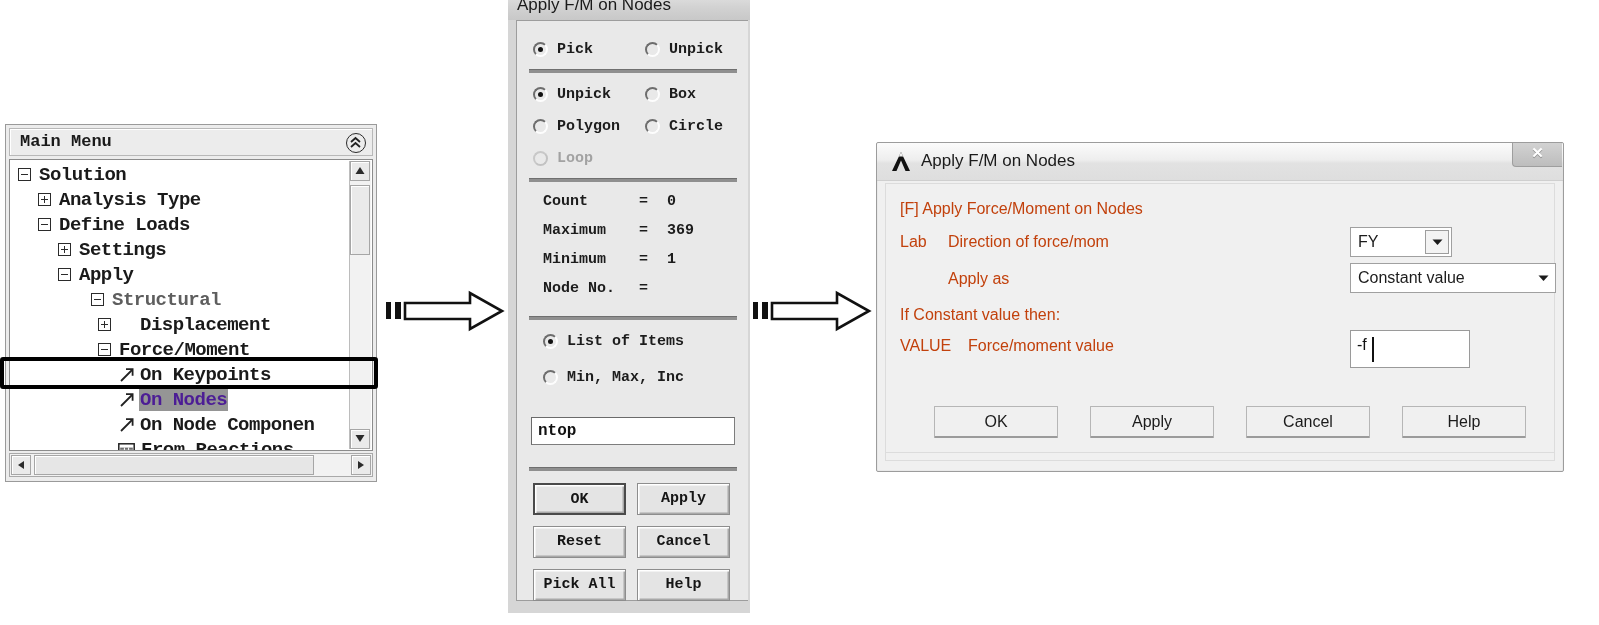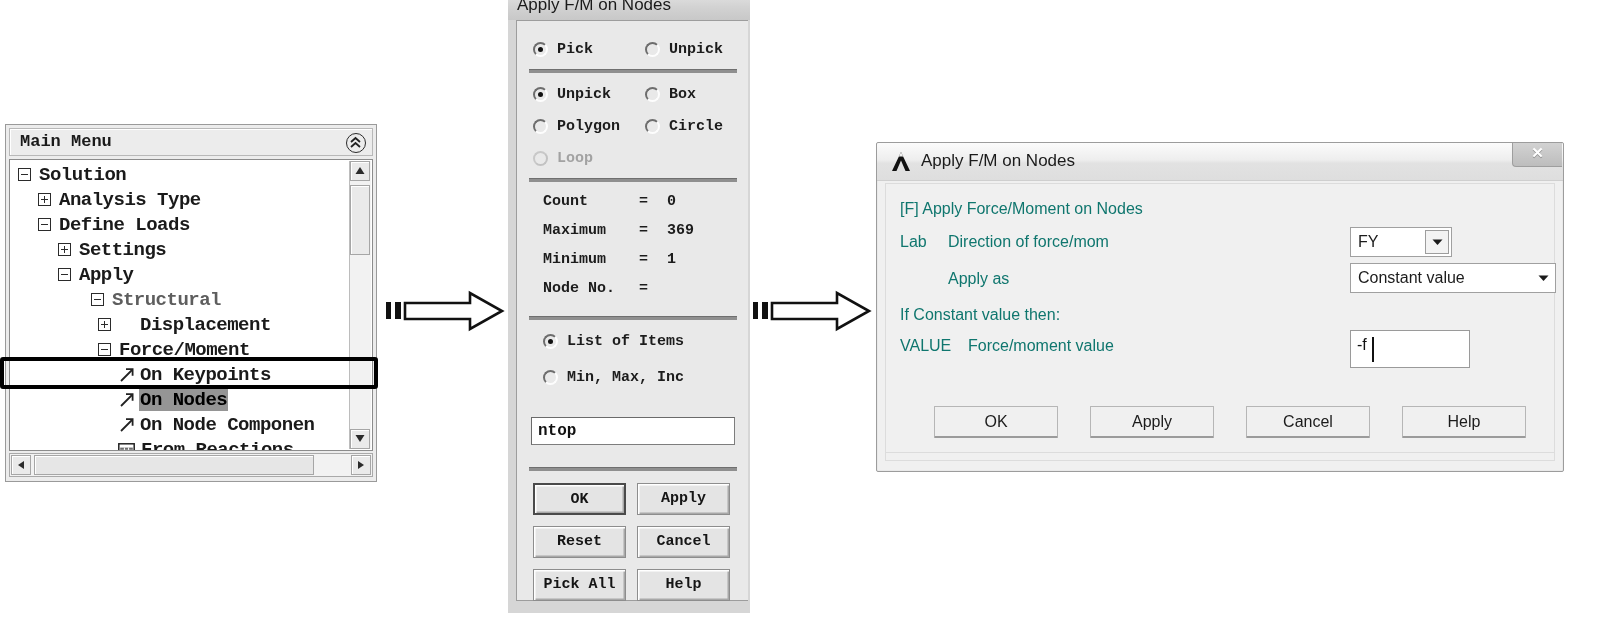--- a/index.html
+++ b/index.html
@@ -114,21 +114,21 @@
   }
   .tree-item .grid-ico {
     display: inline-block;
     width: 17px; height: 15px;
     margin-right: 5px;
     flex: 0 0 auto;
   }
   .tree-label { display:inline-block; padding: 0 1px; }
   .tree-item.selected .tree-label {
     background: #959595;
-    color: #000000;
+    color: #4c1d95;
   }
   .tree-item.grey { color: #5e5e5e; }
 
   
   #sel-annotation {
     position: absolute;
     left: 0px; top: 357px;
     width: 378px; height: 32px;
     border: 4px solid #000000;
     box-sizing: border-box;
@@ -376,21 +376,21 @@
     position: absolute;
     left: 8px; top: 40px;
     right: 8px; bottom: 10px;
     background: #f0f0f0;
     border: 1px solid #dcdcdc;
     box-sizing: border-box;
   }
   .fm-text {
     position: absolute;
     font-size: 16px;
-    color: #0f766e;
+    color: #c2410c;
     white-space: nowrap;
   }
   .fm-combo {
     position: absolute;
     background: #ffffff;
     border: 1px solid #a0a0a0;
     box-sizing: border-box;
     display: flex;
     align-items: center;
   }

